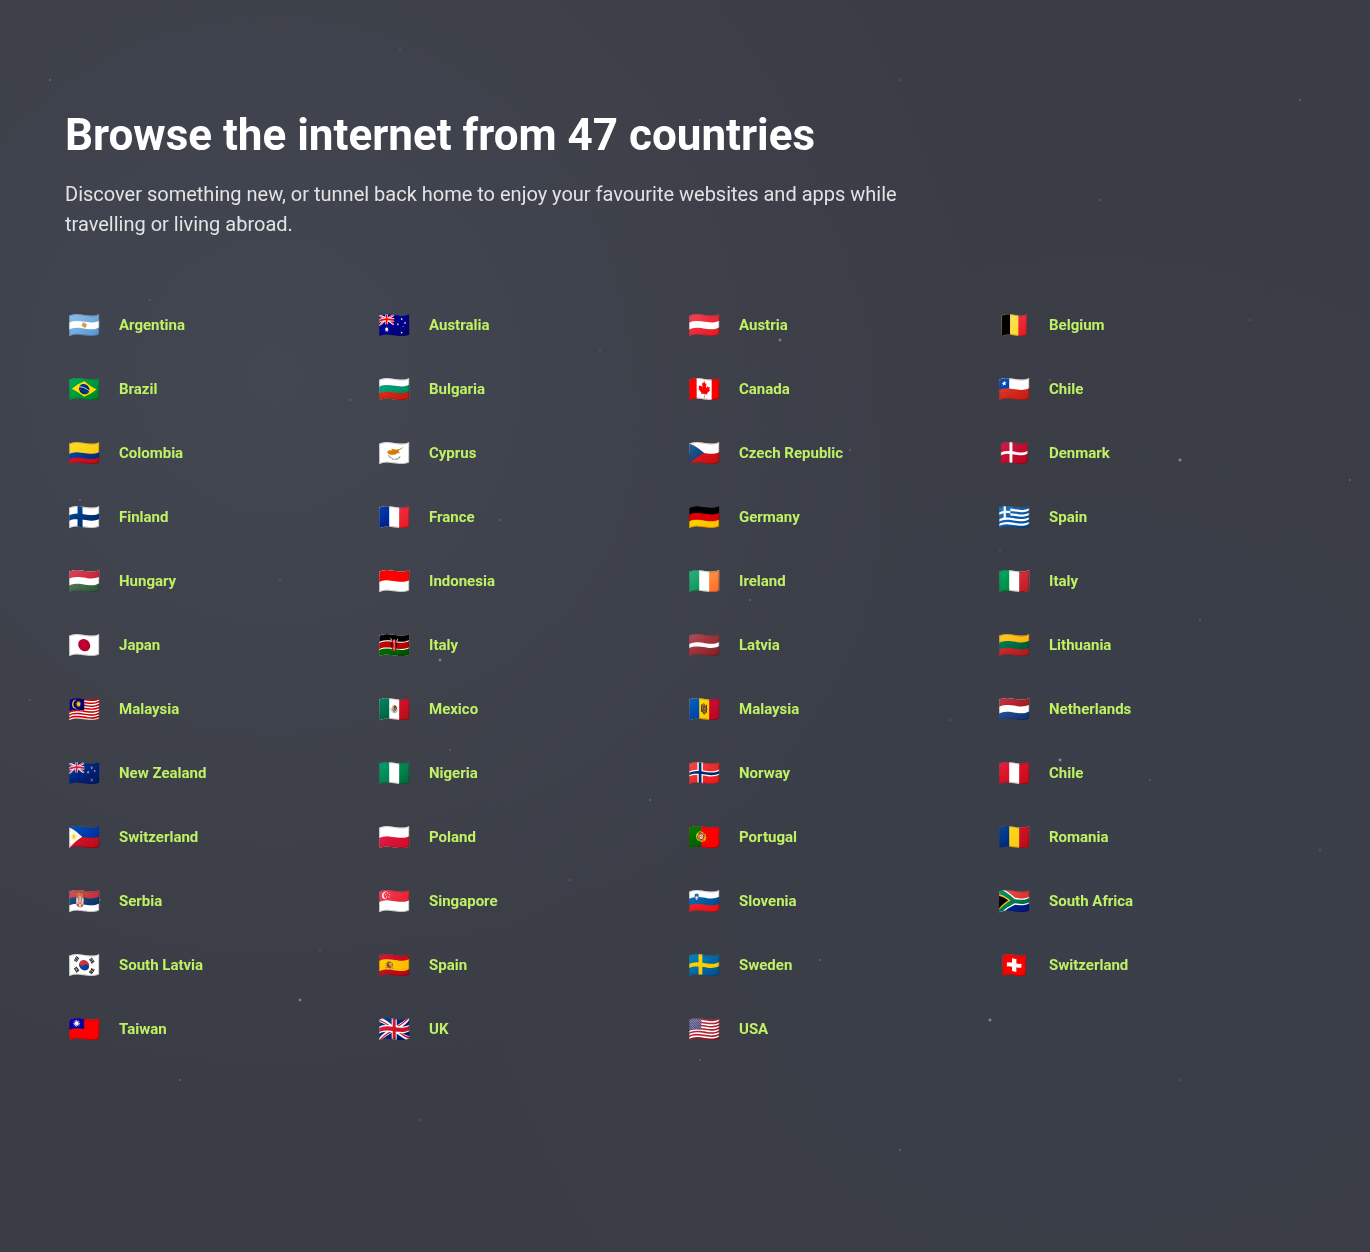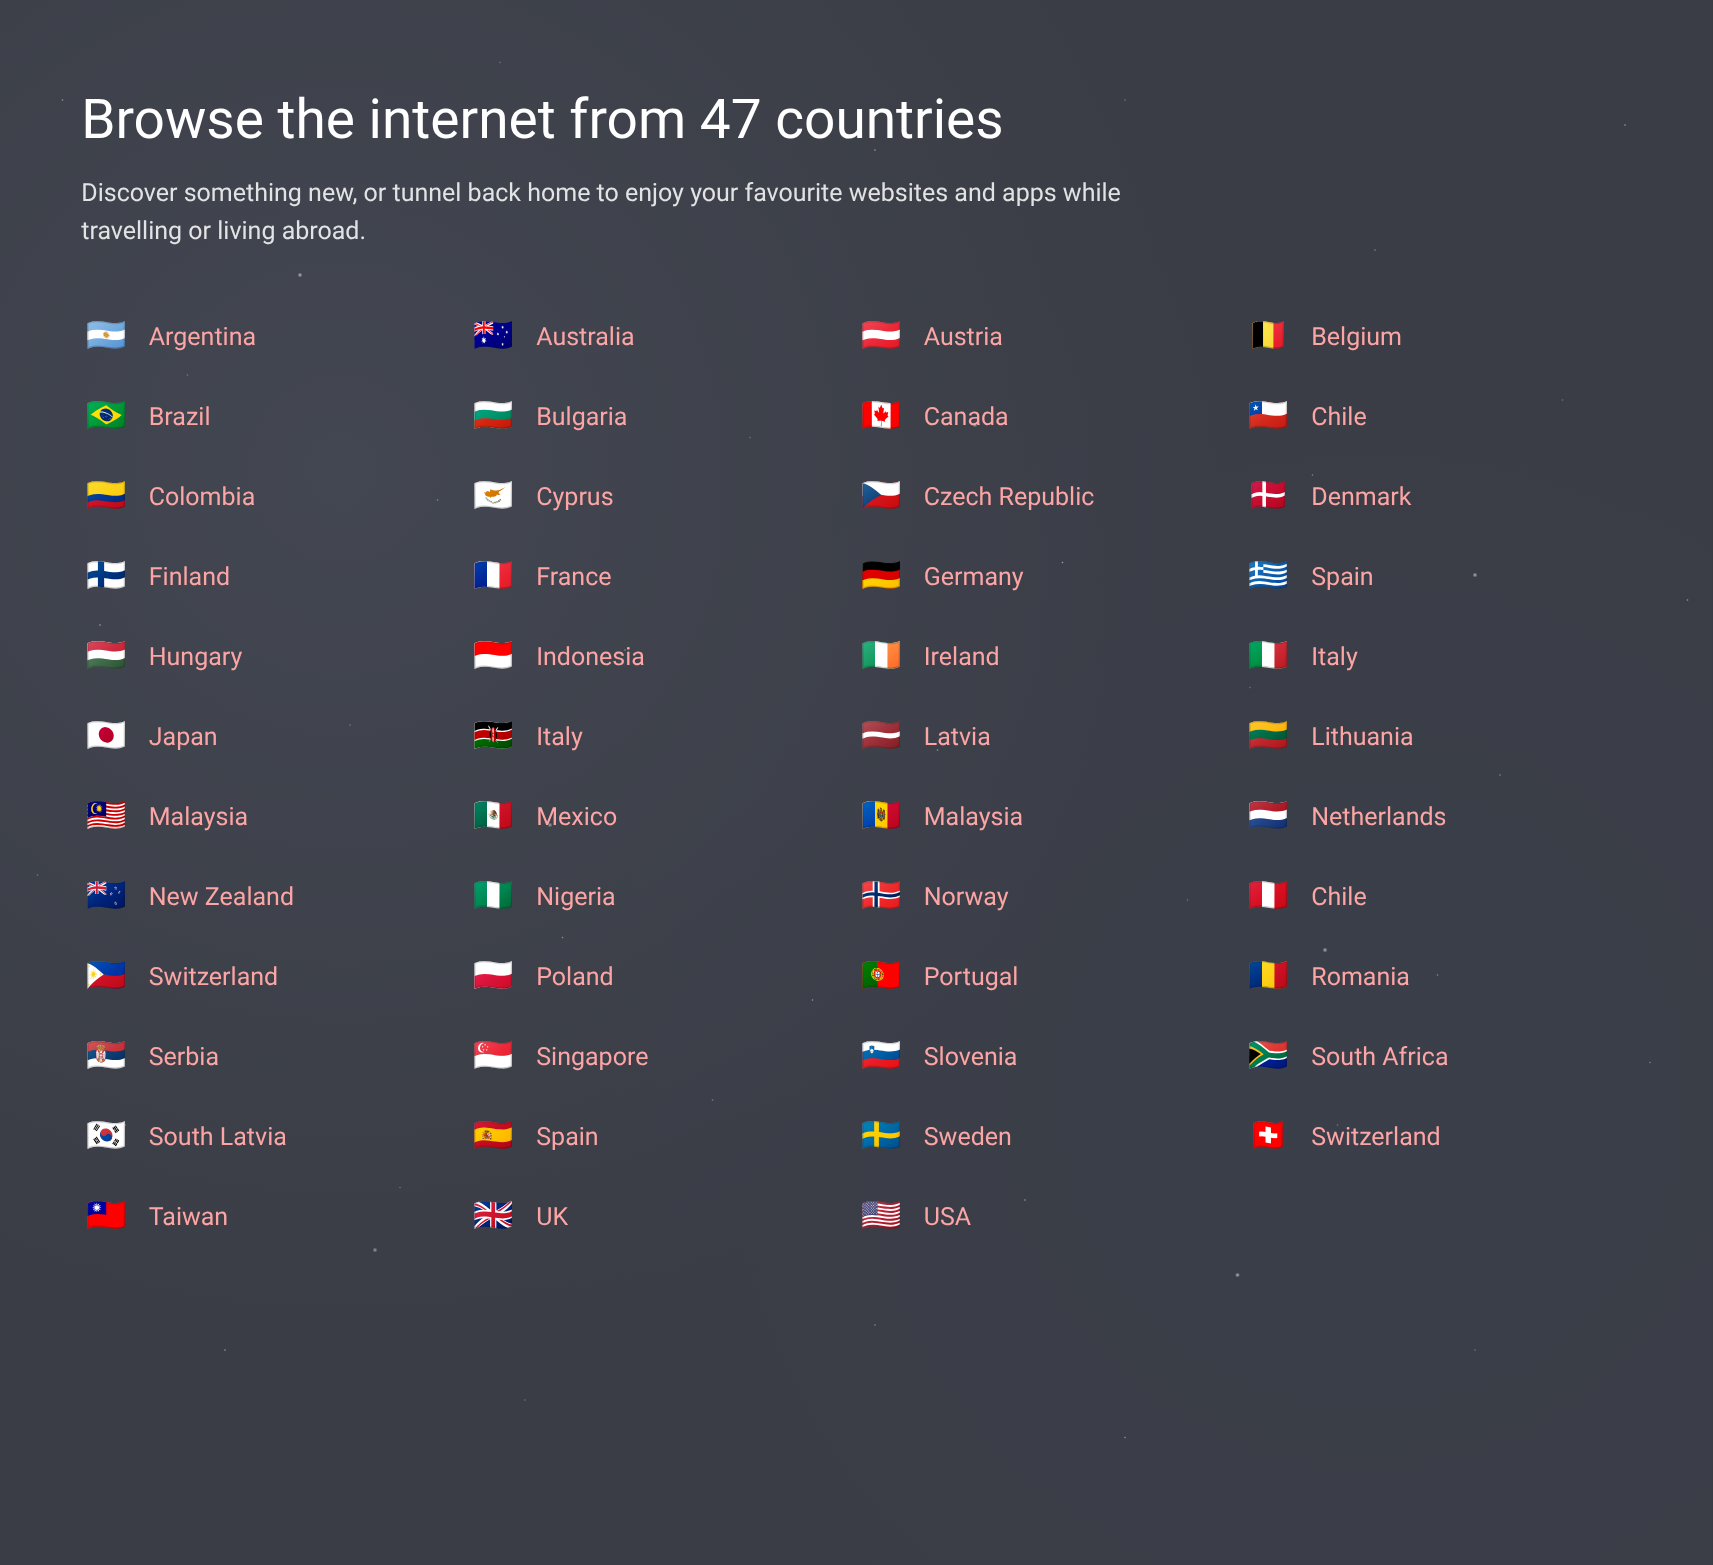--- a/index.html
+++ b/index.html
@@ -70,32 +70,33 @@
     }
 
     .container {
       padding: 70px 65px 80px 65px;
       position: relative;
       z-index: 1;
     }
 
     .title {
       font-size: 44px;
-      font-weight: 400;
+      font-weight: 700;
       color: #ffffff;
       margin-bottom: 18px;
       line-height: 1.15;
+      margin-top: 40px;
     }
 
     .subtitle {
       font-size: 20px;
       color: rgba(255,255,255,0.85);
       line-height: 1.5;
       max-width: 860px;
-      margin-bottom: 38px;
+      margin-bottom: 54px;
     }
 
     .countries-grid {
       display: grid;
       grid-template-columns: repeat(4, 1fr);
       gap: 0;
     }
 
     .country-item {
       display: flex;
@@ -111,23 +112,23 @@
       border-radius: 2px;
       overflow: hidden;
       display: inline-flex;
       align-items: center;
       justify-content: center;
       font-size: 22px;
       line-height: 1;
     }
 
     .country-name {
-      font-size: 20px;
-      color: #fca5a5;
-      font-weight: 400;
+      font-size: 15px;
+      color: #bef264;
+      font-weight: 700;
     }
 
     
     .flag-emoji {
       font-size: 26px;
       line-height: 1;
     }
   </style>
 </head>
 <body>

